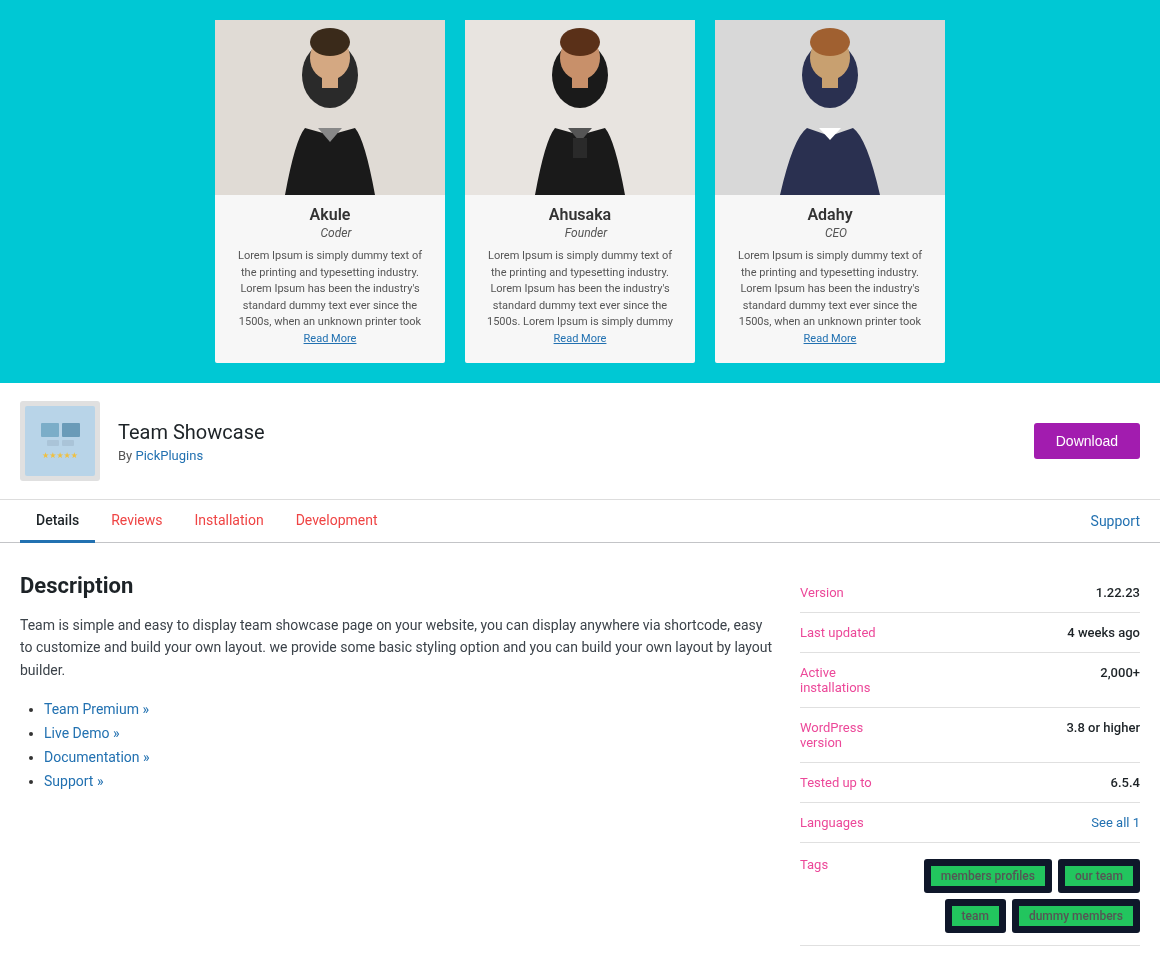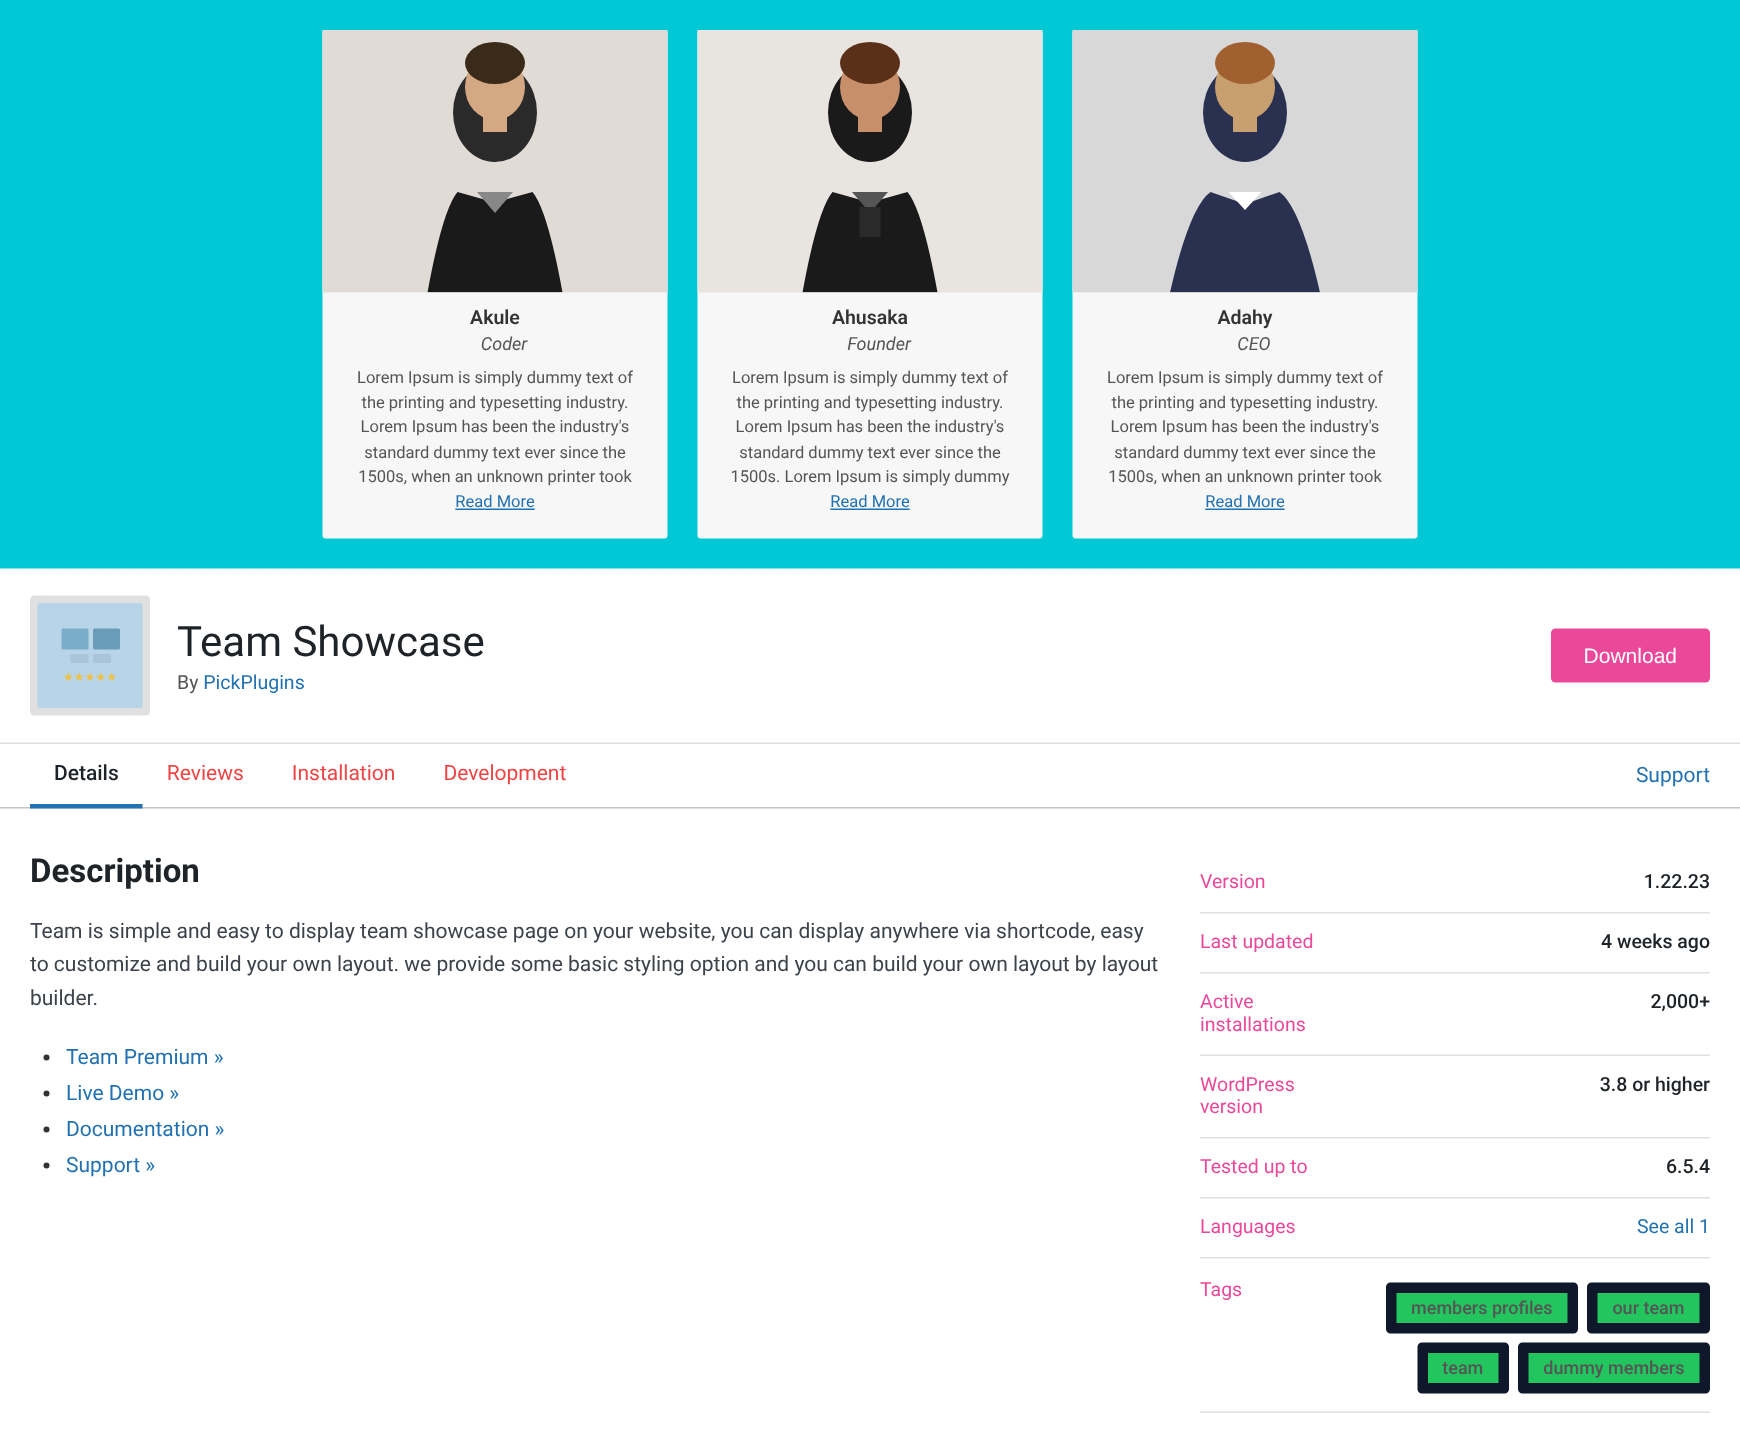--- a/index.html
+++ b/index.html
@@ -30,21 +30,21 @@
       overflow: hidden;
       margin-bottom: 10px;
     }
     
     .person-svg {
       width: 100%;
       height: 100%;
     }
     .team-card-name {
       font-weight: 600;
-      font-size: 13px;
+      font-size: 16px;
       margin-bottom: 2px;
     }
     .team-card-role {
       font-style: italic;
       font-size: 12px;
       color: #555;
       margin-bottom: 8px;
       padding-left: 12px;
     }
     .team-card-desc {
@@ -74,35 +74,35 @@
       margin-right: 18px;
       flex-shrink: 0;
       border-radius: 3px;
       overflow: hidden;
       display: flex;
       align-items: center;
       justify-content: center;
     }
     .plugin-title-wrap { flex: 1; }
     .plugin-title {
-      font-size: 28px;
+      font-size: 20px;
       font-weight: 400;
       color: #1d2327;
       margin-bottom: 4px;
     }
     .plugin-author {
       font-size: 13px;
       color: #555;
     }
     .plugin-author a {
       color: #2271b1;
       text-decoration: none;
     }
     .download-btn {
-      background: #ec4899;
+      background: #a21caf;
       color: #fff;
       border: none;
       padding: 10px 22px;
       font-size: 14px;
       font-weight: 500;
       border-radius: 3px;
       cursor: pointer;
       white-space: nowrap;
       margin-left: 20px;
     }

